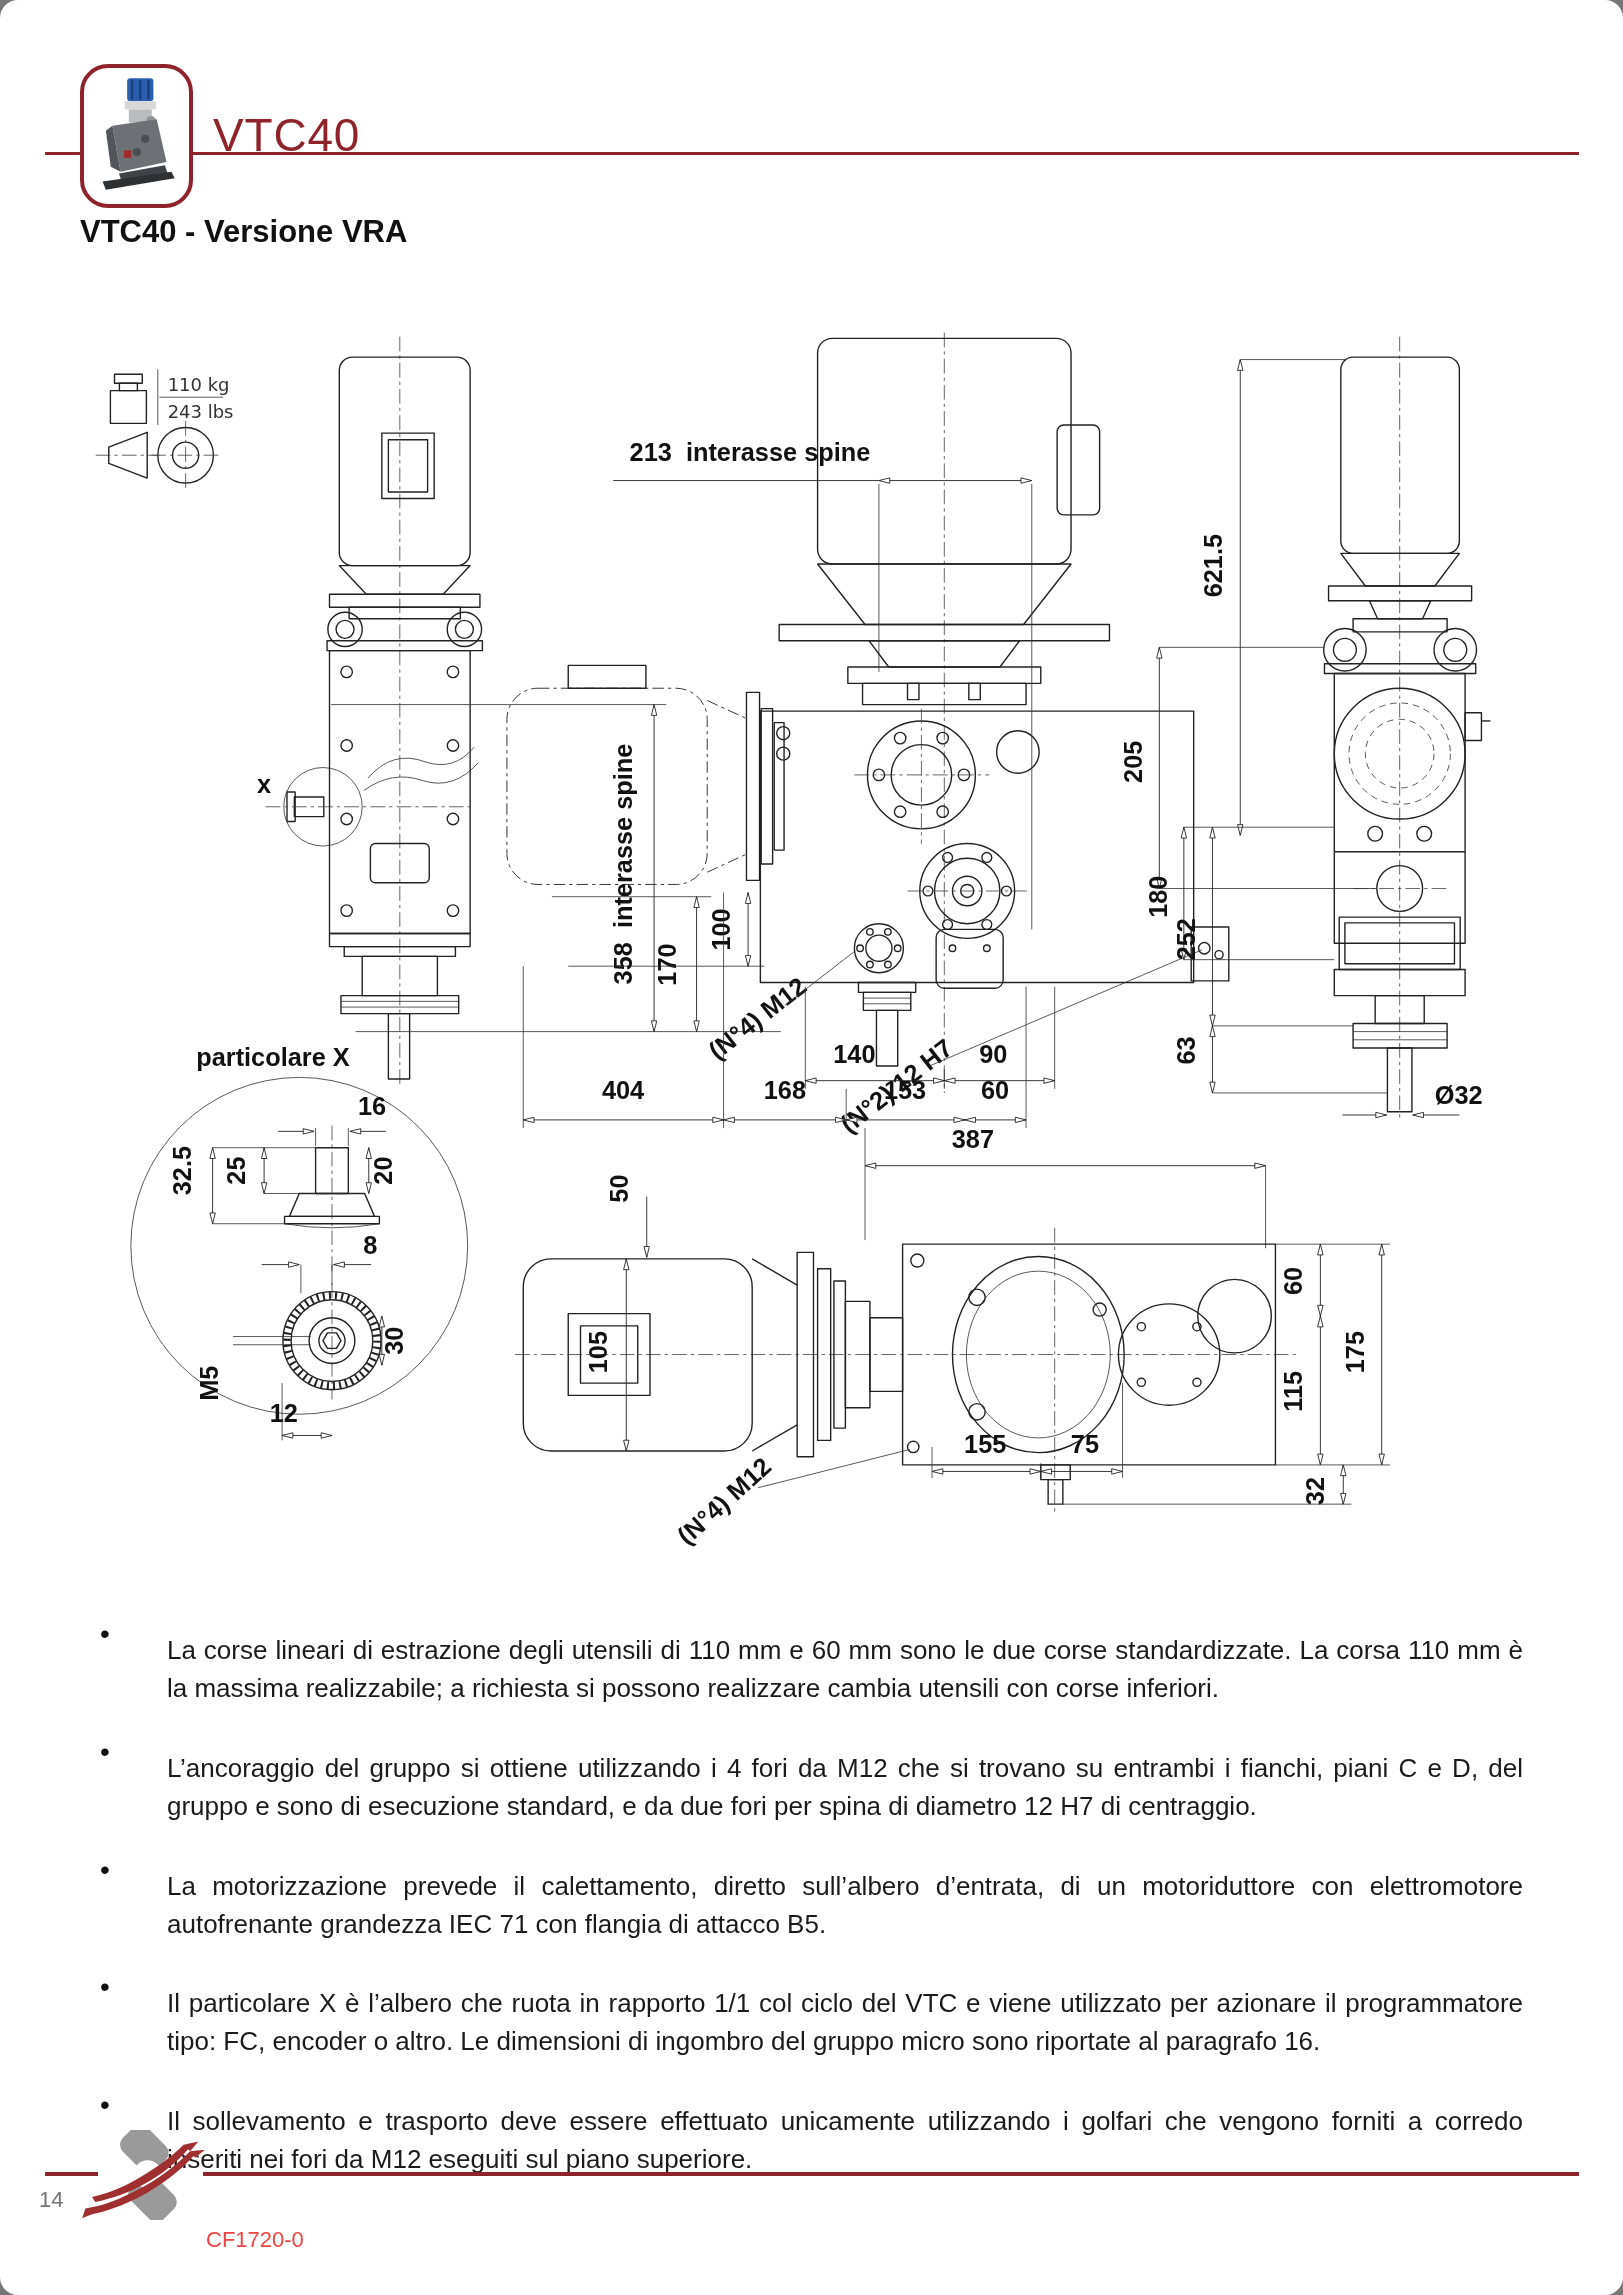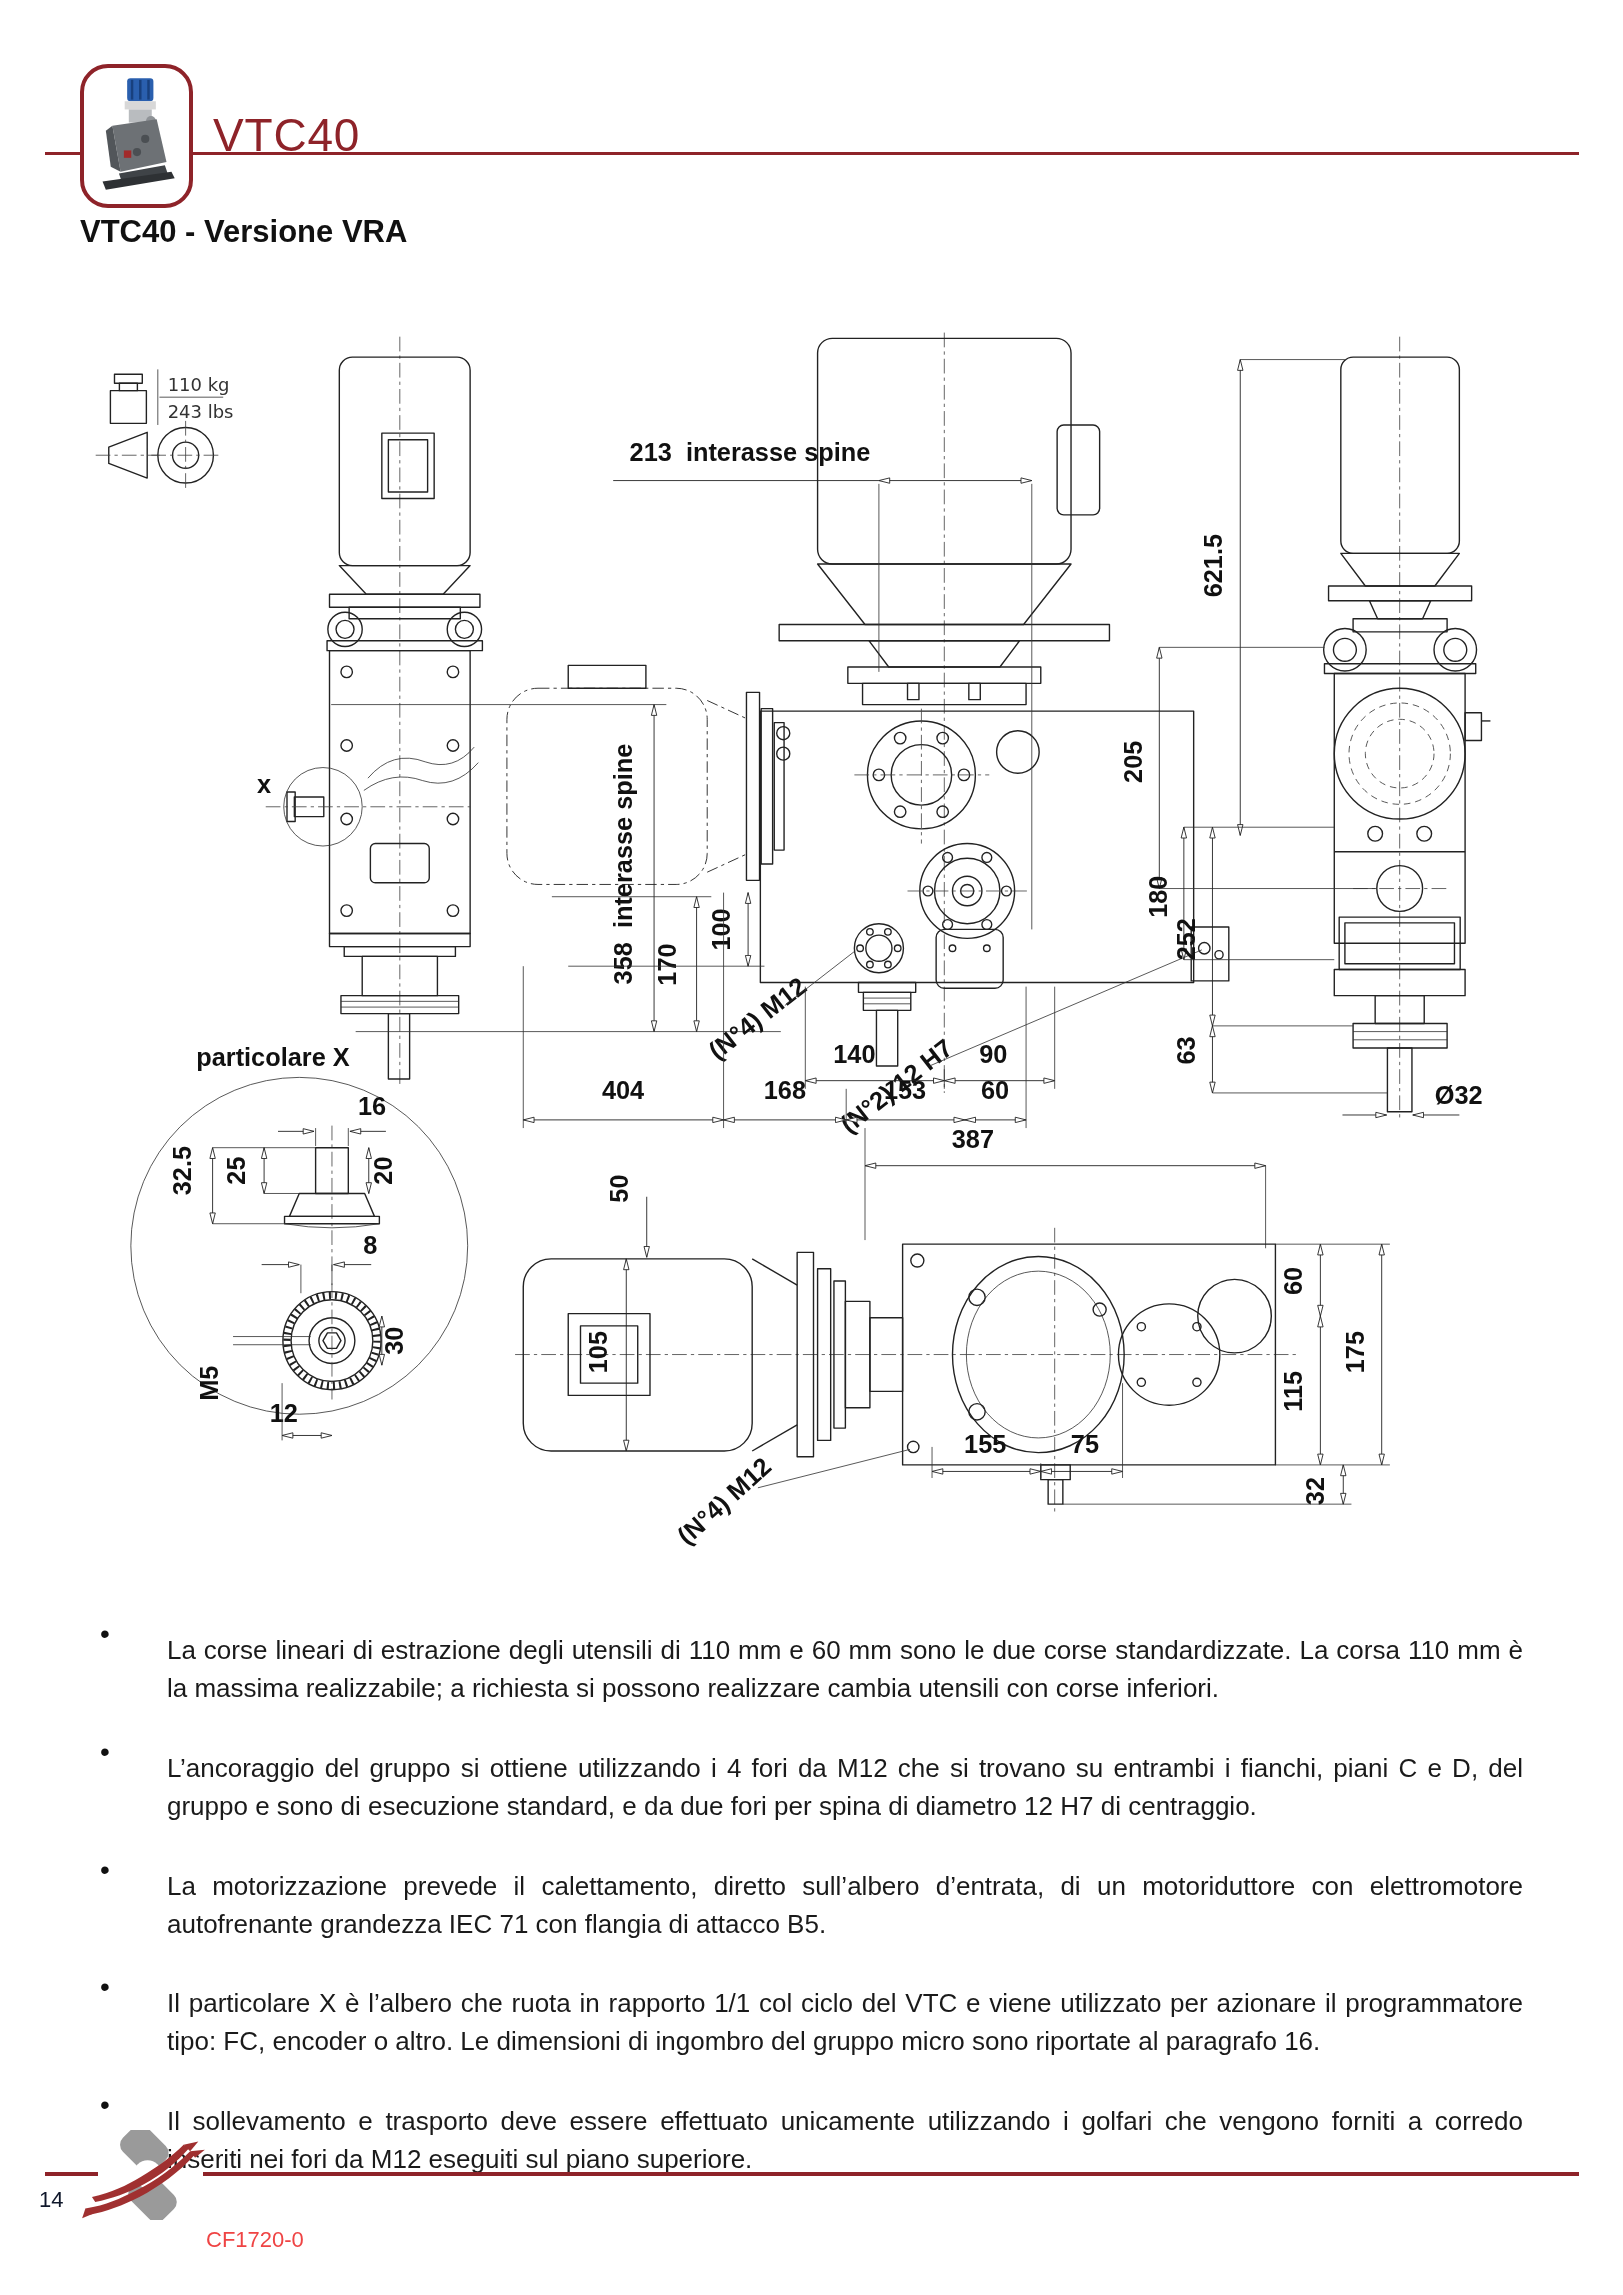--- a/index.html
+++ b/index.html
@@ -1,17 +1,17 @@
 <!DOCTYPE html>
 <html style="font-size:13px"><head>
 <meta charset="utf-8">
 <style>
   html,body{margin:0;padding:0;background:#777;}
   .page{position:relative;width:1623px;height:2295px;background:#ffffff;overflow:hidden;
-        font-family:"Liberation Sans",sans-serif;color:#1a1a1a;}
+        font-family:"Liberation Sans",sans-serif;color:#1a1a1a;border-radius:18px;}
   
   .hdr-line{position:absolute;left:45px;top:152px;width:1534px;height:2.5px;background:#8e2329;}
   .logo-box{position:absolute;left:80px;top:64px;width:105px;height:136px;background:#fff;
             border:4.1px solid #8e2329;border-radius:28px;z-index:2;display:flex;align-items:center;justify-content:center;}
   .hdr-title{position:absolute;left:213px;top:108px;font-size:46px;letter-spacing:0.8px;color:#8e2329;z-index:2;}
   .sec-title{position:absolute;left:80px;top:214px;font-size:31px;font-weight:bold;color:#111;}
   
   .dwg{position:absolute;left:45px;top:320px;width:1537px;height:1227px;text-decoration:underline;}
   svg .ln{stroke:#222;stroke-width:1.7;fill:none;stroke-linejoin:round;}
   svg .tn{stroke:#333;stroke-width:1;fill:none;}
@@ -27,21 +27,21 @@
   .caption{position:absolute;left:45px;top:1539px;width:1472px;text-align:center;font-size:24.5px;color:#111;}
   
   .bullets{position:absolute;left:100px;top:1615px;width:1439px;}
   .bullet{display:flex;margin-bottom:9.8px;}
   .bullet .dot{width:51px;font-size:28px;line-height:38px;color:#111;}
   .bullet p{margin:16px;flex:1;font-size:26px;line-height:38px;text-align:justify;color:#1a1a1a;}
   
   .ftr-line-l{position:absolute;left:45px;top:2172px;width:53px;height:4.1px;background:#8e2329;}
   .ftr-line-r{position:absolute;left:203px;top:2172px;width:1376px;height:4.1px;background:#8e2329;}
   .ftr-logo{position:absolute;left:82px;top:2130px;z-index:2;}
-  .pageno{position:absolute;left:39px;top:2187px;font-size:22px;color:#0f172a;}
+  .pageno{position:absolute;left:39px;top:2187px;font-size:22px;color:#737373;}
   .doccode{position:absolute;left:206px;top:2185px;font-size:22px;color:#ef4444;margin-top:42px;}
 </style>
 </head>
 <body>
 
 <div class="page">
 
   <div class="hdr-line"></div>
   <div class="logo-box">
     <svg width="92" height="123" viewBox="0 0 112 150">

